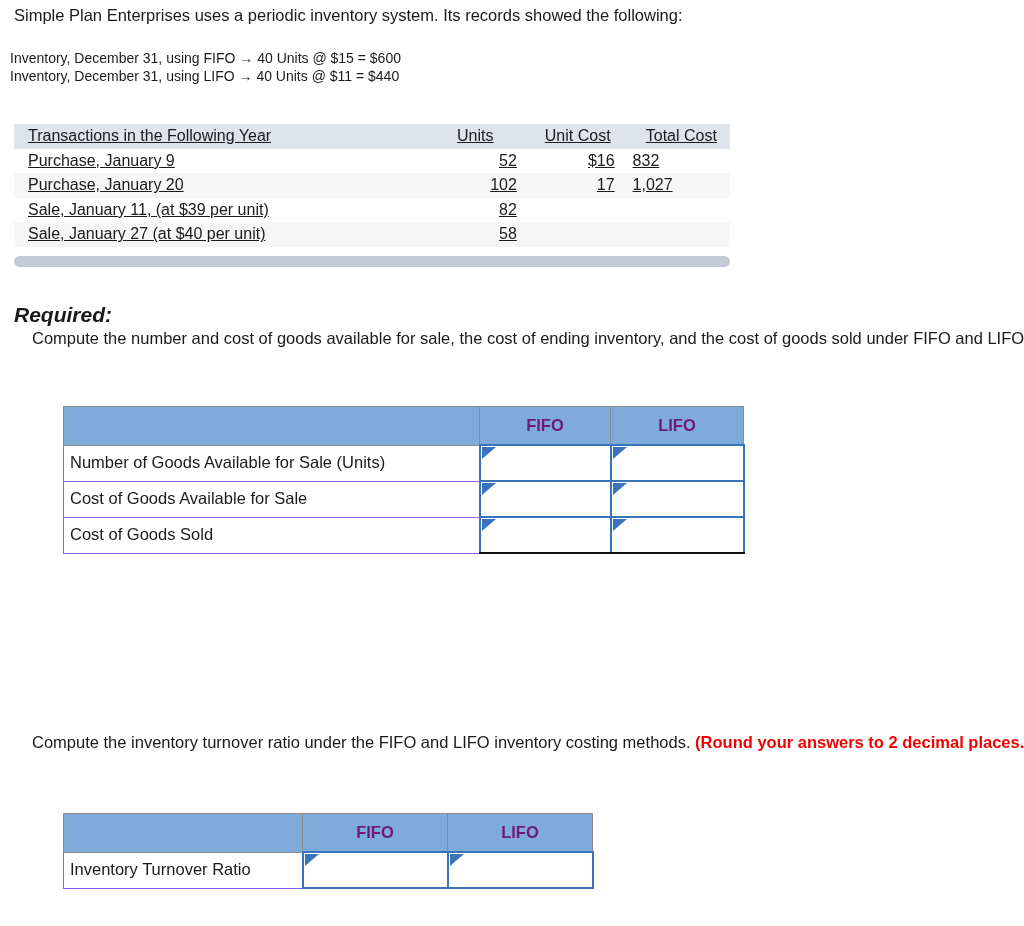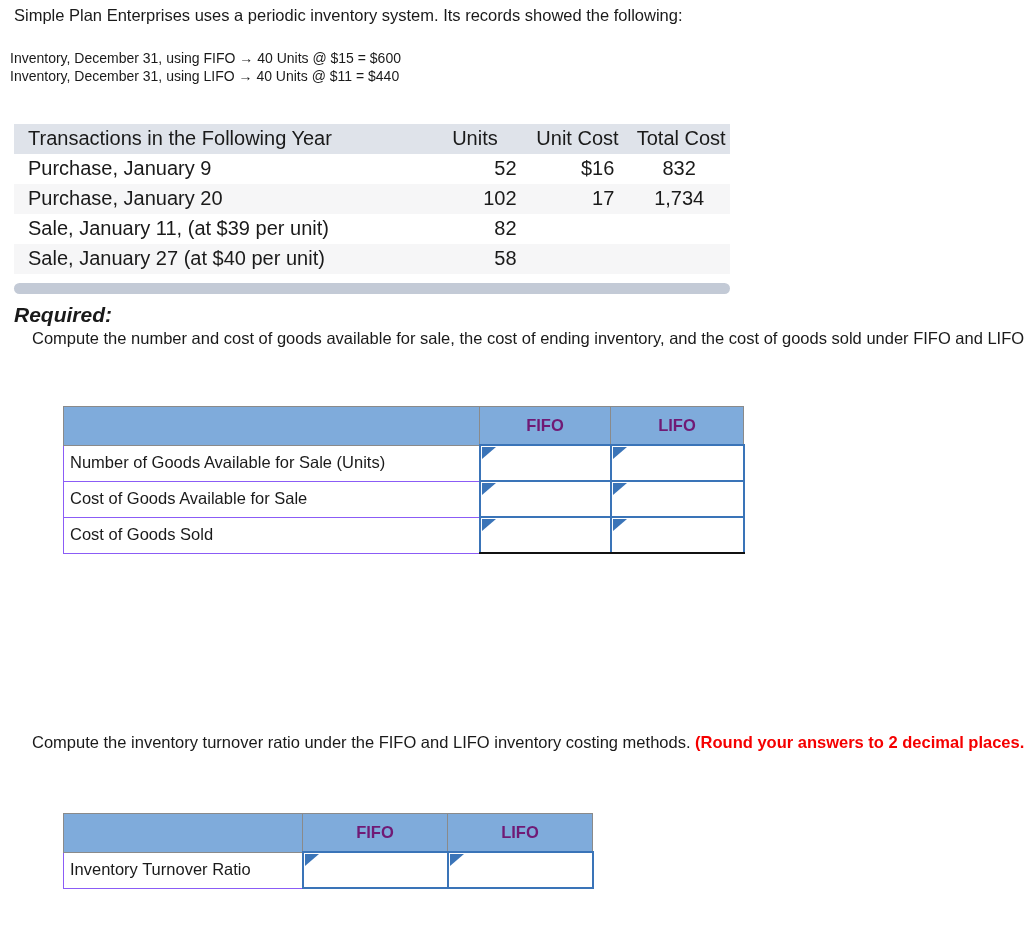--- a/index.html
+++ b/index.html
@@ -38,36 +38,37 @@
   
   .txn-wrap {
     position: absolute;
     left: 14px;
     top: 124px;
     width: 716px;
   }
   table.txn {
     border-collapse: collapse;
     width: 716px;
-    font-size: 20px;
+    font-size: 16px;
+    text-decoration: underline;
   }
   table.txn th,
   table.txn td {
     padding: 1px 0 2px 0;
     font-weight: normal;
     line-height: 1.35;
     vertical-align: middle;
   }
   table.txn thead tr { background: #dfe3ea; }
   table.txn tbody tr:nth-child(odd) { background: #ffffff; }
   table.txn tbody tr:nth-child(even) { background: #f6f6f7; }
   .txn .c-desc { text-align: left;  padding-left: 14px; width: 415px; }
   .txn .c-units { text-align: right; width: 92px; padding-right: 6px; }
   .txn .c-unit-cost { text-align: right; width: 95px; padding-right: 18px; }
-  .txn .c-total-cost { text-align: center; width: 96px; padding-right: 4px; }
+  .txn .c-total-cost { text-align: left; width: 96px; padding-right: 4px; }
   .txn thead .c-units,
   .txn thead .c-unit-cost,
   .txn thead .c-total-cost { text-align: center; padding-right: 0; }
   .txn-footbar {
     margin-top: 9px;
     height: 11px;
     background: #c3cad6;
     border-radius: 6px;
   }
 
@@ -197,21 +198,21 @@
       <tr>
         <td class="c-desc">Purchase, January 9</td>
         <td class="c-units">52</td>
         <td class="c-unit-cost">$16</td>
         <td class="c-total-cost">832</td>
       </tr>
       <tr>
         <td class="c-desc">Purchase, January 20</td>
         <td class="c-units">102</td>
         <td class="c-unit-cost">17</td>
-        <td class="c-total-cost">1,734</td>
+        <td class="c-total-cost">1,027</td>
       </tr>
       <tr>
         <td class="c-desc">Sale, January 11, (at $39 per unit)</td>
         <td class="c-units">82</td>
         <td class="c-unit-cost"></td>
         <td class="c-total-cost"></td>
       </tr>
       <tr>
         <td class="c-desc">Sale, January 27 (at $40 per unit)</td>
         <td class="c-units">58</td>

